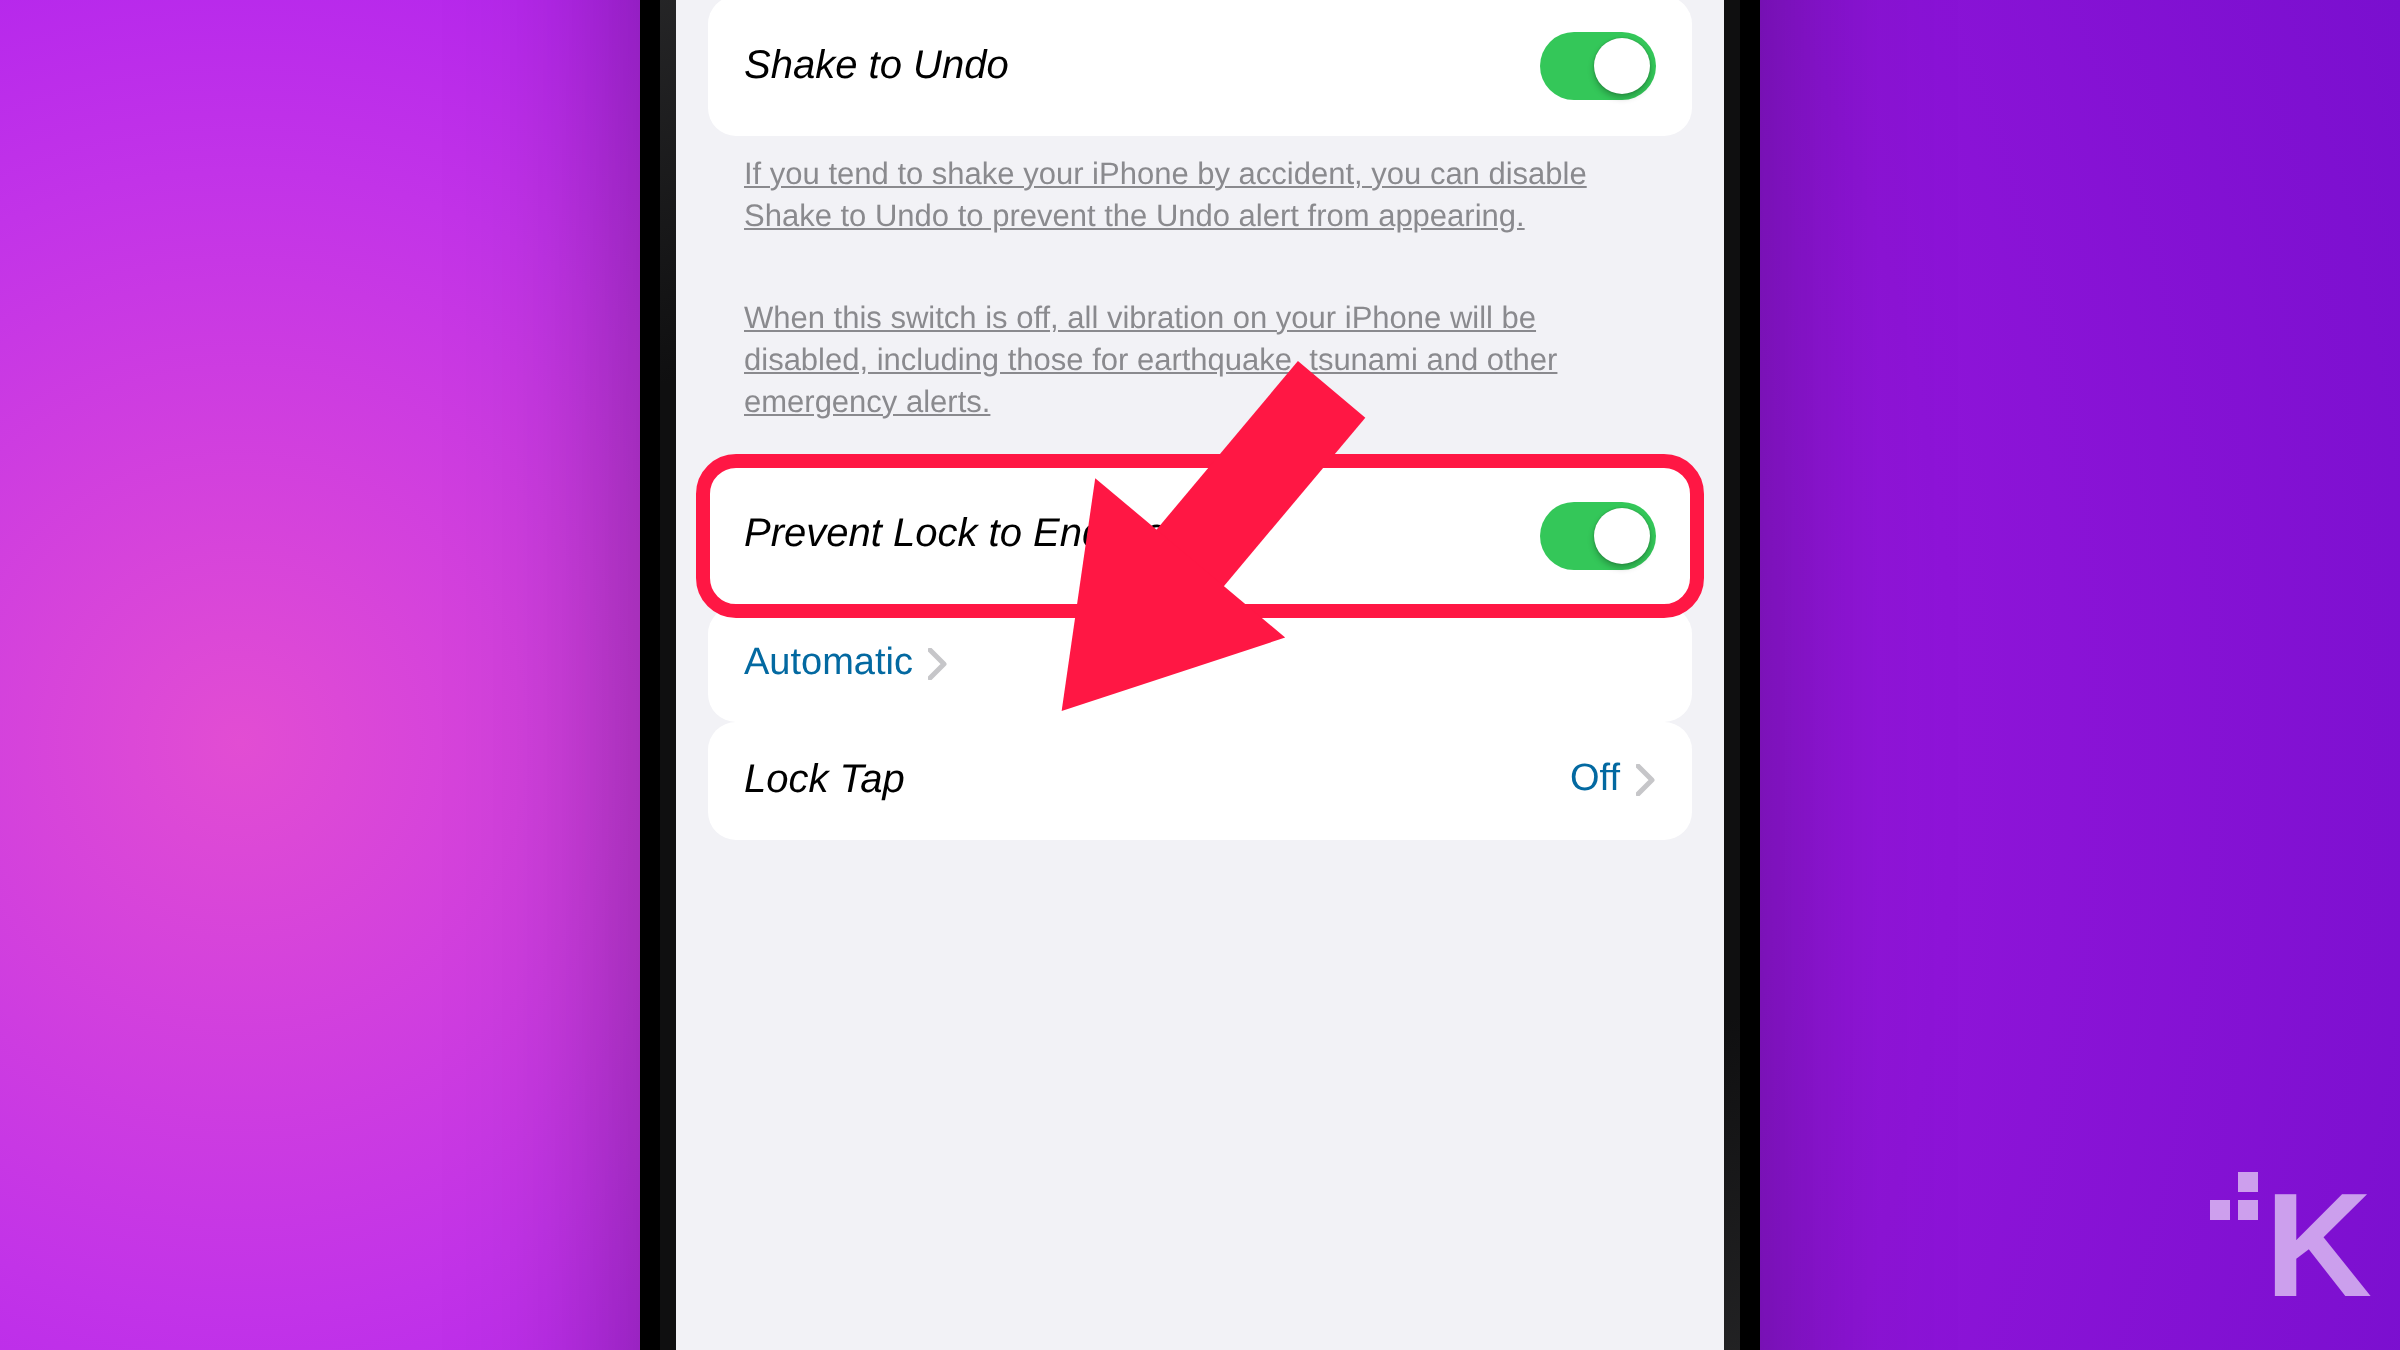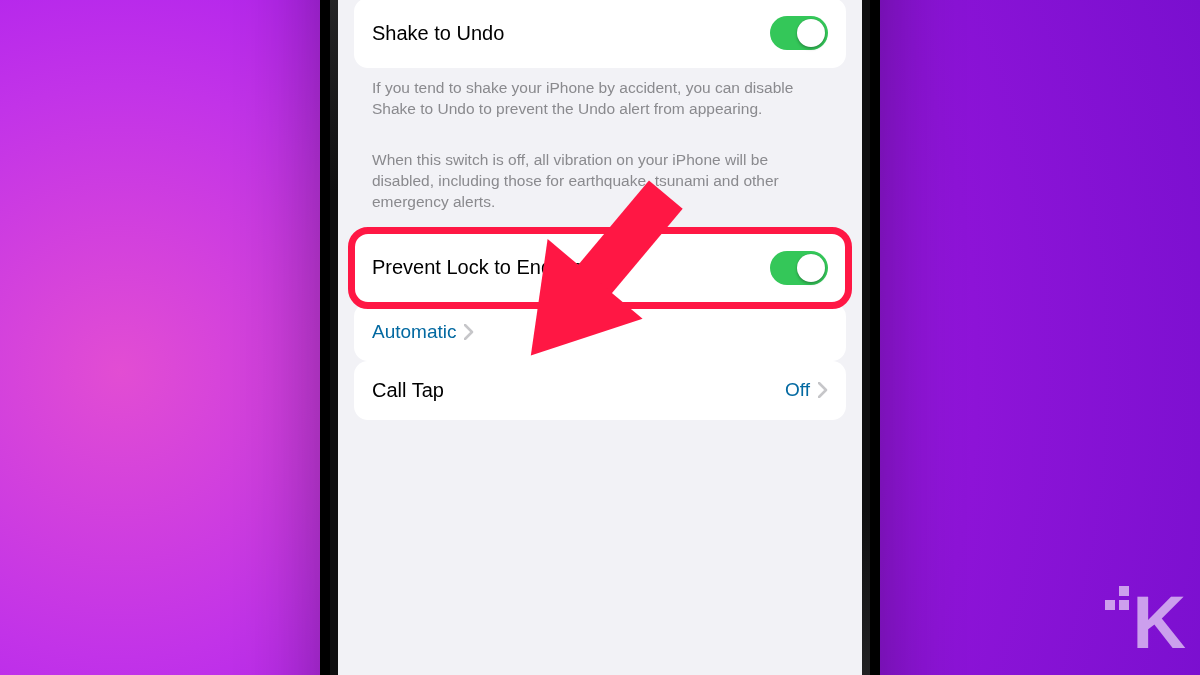--- a/index.html
+++ b/index.html
@@ -80,26 +80,28 @@
     padding: 18px 18px;
     display: flex;
     align-items: center;
     justify-content: space-between;
     min-height: 58px;
   }
   .row .label {
     font-size: 20px;
     color: #000;
     font-weight: 500;
+    font-style: italic;
   }
   .footer {
     color: #8a8a8e;
     font-size: 15.5px;
     line-height: 1.35;
     padding: 10px 18px 20px;
+    text-decoration: underline;
   }
 
   
   .switch {
     width: 58px;
     height: 34px;
     border-radius: 34px;
     background: #34c759;
     position: relative;
     flex-shrink: 0;
@@ -185,21 +187,21 @@
             <span>Automatic</span>
             <span class="chev">
               <svg width="10" height="16" viewBox="0 0 10 16">
                   <path d="M1 1 L8 8 L1 15" fill="none" stroke="#c6c6c9" stroke-width="2.5" stroke-linecap="round" stroke-linejoin="round"></path>
                 </svg>
             </span>
           </span>
         </div>
 
         <div class="row">
-          <span class="label">Call Tap</span>
+          <span class="label">Lock Tap</span>
           <span class="value">
             <span>Off</span>
             <span class="chev">
               <svg width="10" height="16" viewBox="0 0 10 16">
                   <path d="M1 1 L8 8 L1 15" fill="none" stroke="#c6c6c9" stroke-width="2.5" stroke-linecap="round" stroke-linejoin="round"></path>
                 </svg>
             </span>
           </span>
         </div>
 

